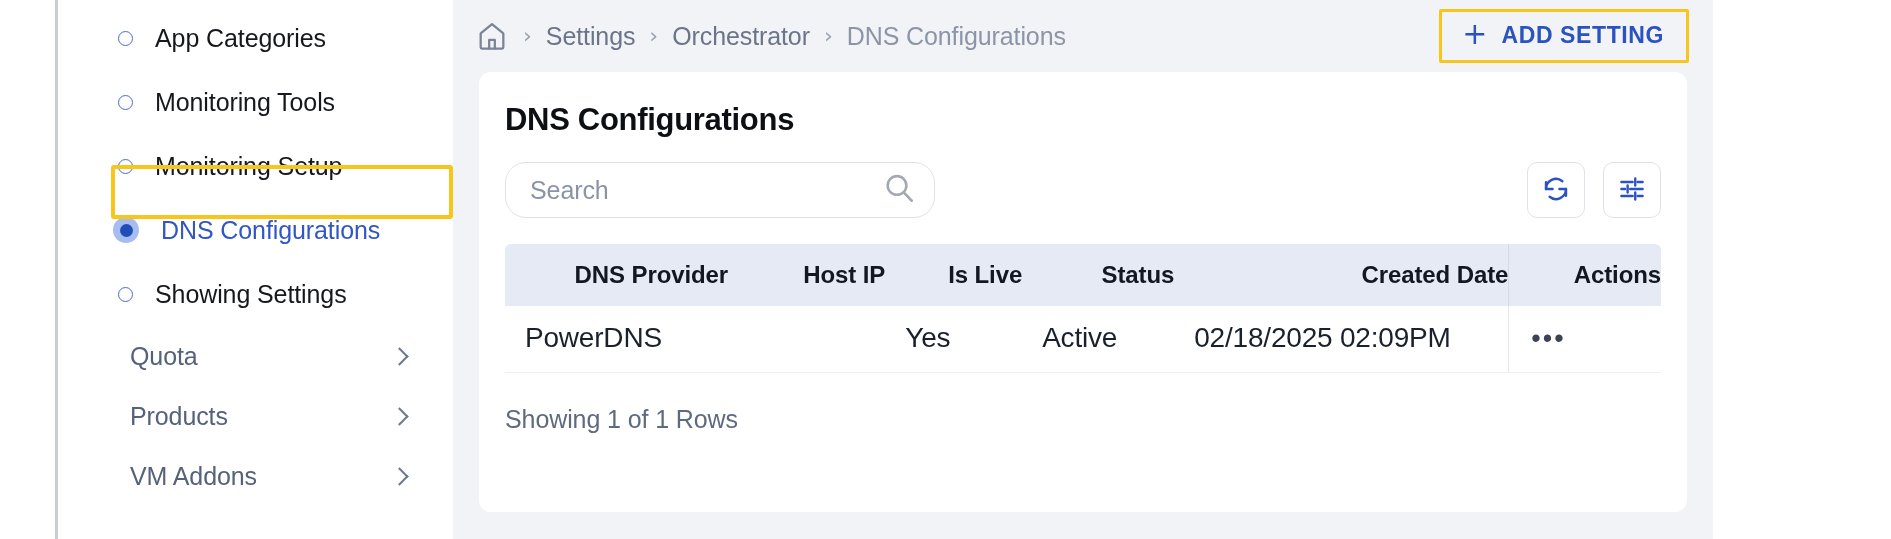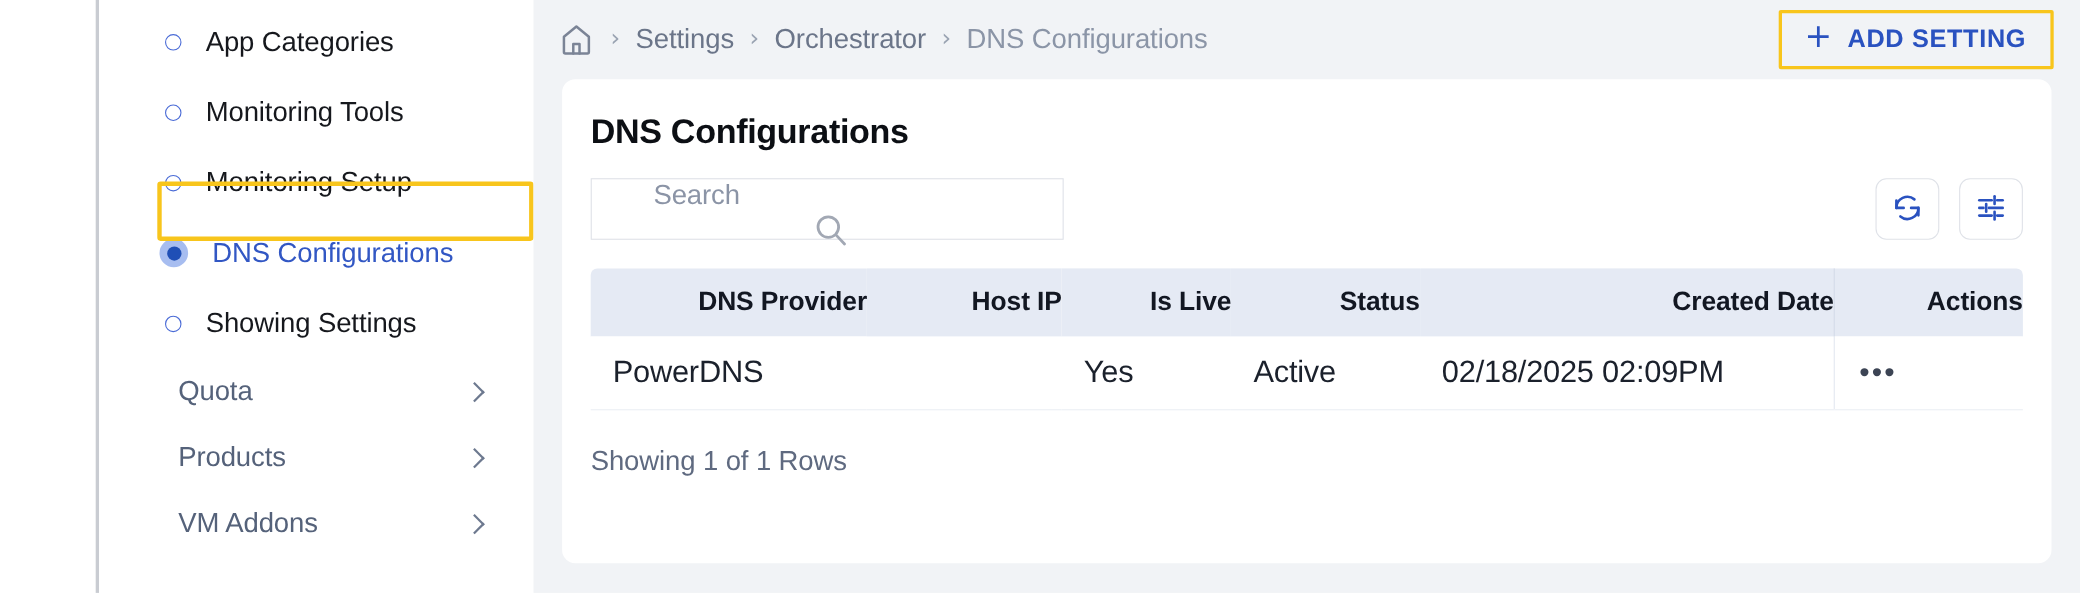--- a/index.html
+++ b/index.html
@@ -2,21 +2,21 @@
 <html><head>
 <meta charset="utf-8">
 <style>
   * { box-sizing: border-box; margin: 0; padding: 0; }
   html, body {
     width: 1891px; height: 539px;
     overflow: hidden;
     font-family: "Liberation Sans", sans-serif;
     background: #ffffff;
   }
-  .app { position: relative; width: 1891px; height: 539px; display: flex; padding-left: 32px; }
+  .app { position: relative; width: 1713px; height: 539px; display: flex; }
 
   
   .rail {
     width: 58px; height: 539px; background: #ffffff;
     border-right: 3px solid #c9ccd2;
     flex: 0 0 58px;
   }
   .sidebar {
     width: 395px; flex: 0 0 395px; height: 539px;
     background: #ffffff; position: relative;
@@ -111,24 +111,23 @@
     padding: 30px 26px 0 26px;
     height: 440px;
   }
   .card-title {
     font-size: 31px; font-weight: bold; color: #0c0f14;
     letter-spacing: -0.3px; margin-bottom: 24px;
   }
   .toolbar { display: flex; align-items: center; }
   .search-box {
     width: 430px; height: 56px;
-    border: 1.6px solid #dfe2e8; border-radius: 0;
+    border: 1.6px solid #dfe2e8; border-radius: 21px;
     display: flex; align-items: center;
     padding: 0 18px 0 24px;
-    flex-direction: column;
   }
   .search-input {
     flex: 1 1 auto; border: none; outline: none;
     font-size: 25px; color: #5b6478;
     font-family: "Liberation Sans", sans-serif;
     background: transparent; letter-spacing: -0.1px;
   }
   .search-input::placeholder { color: #8b94a6; opacity: 1; }
   .search-icon { width: 34px; height: 34px; flex: 0 0 34px; }
   .icon-btns { margin-left: auto; display: flex; gap: 18px; }

